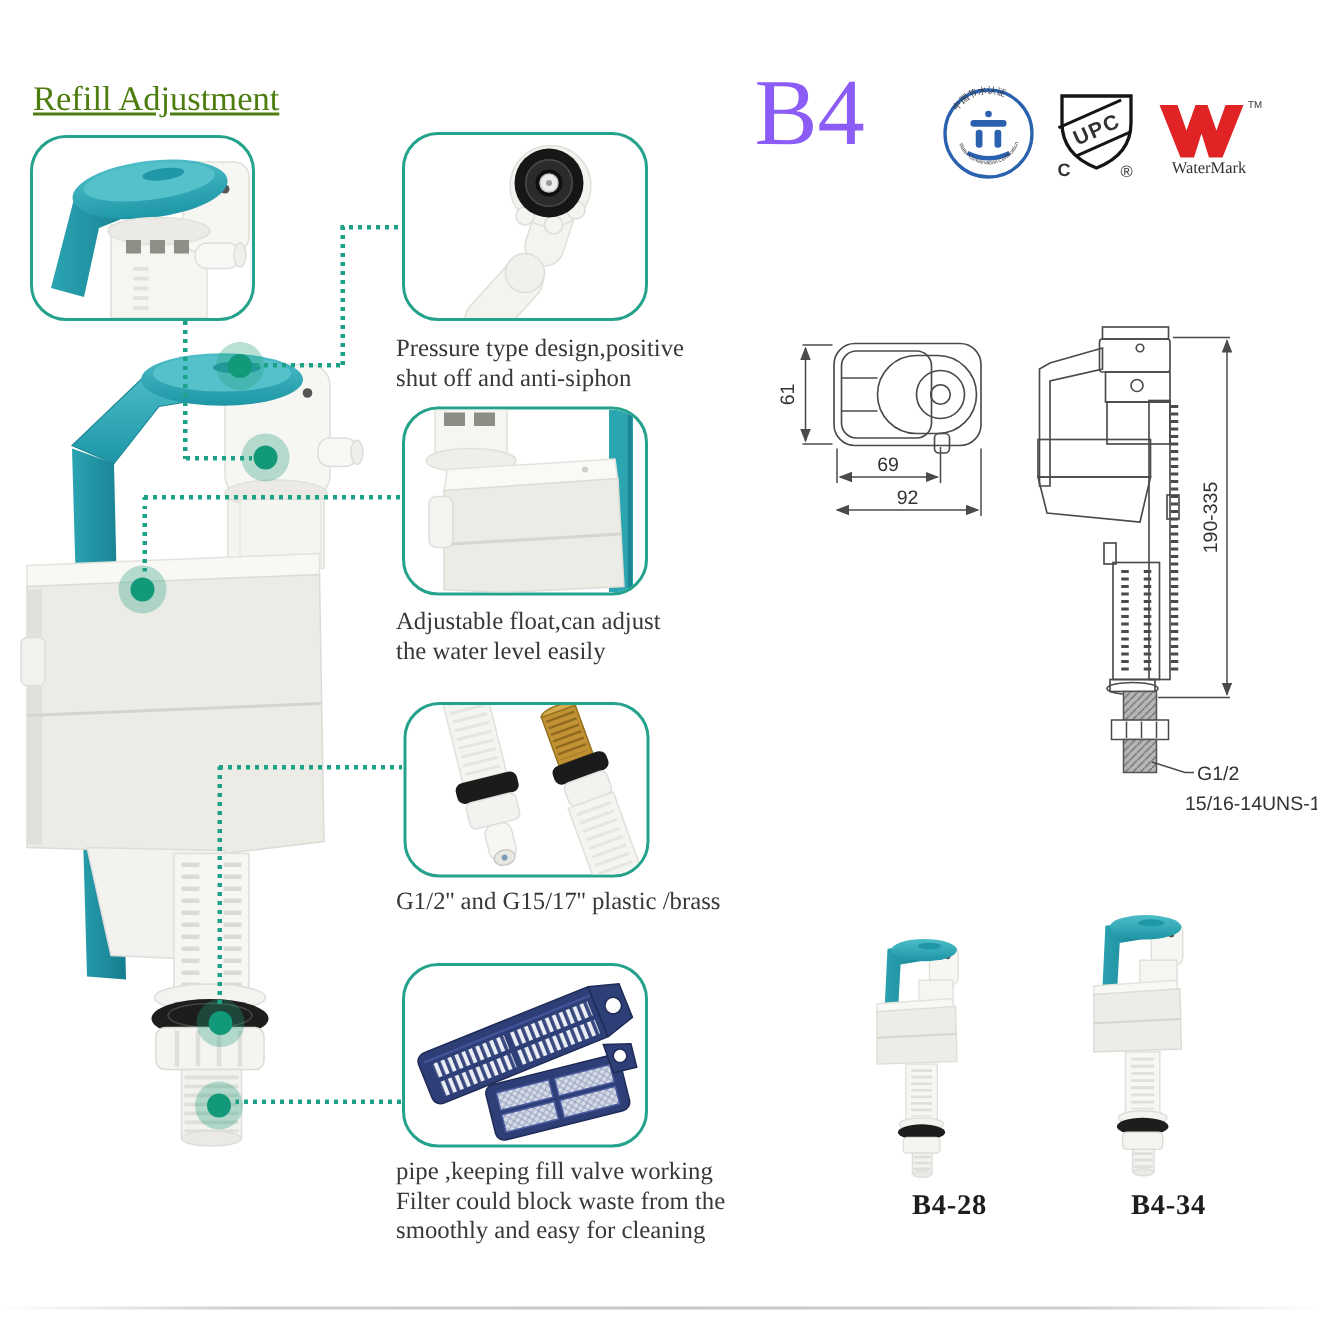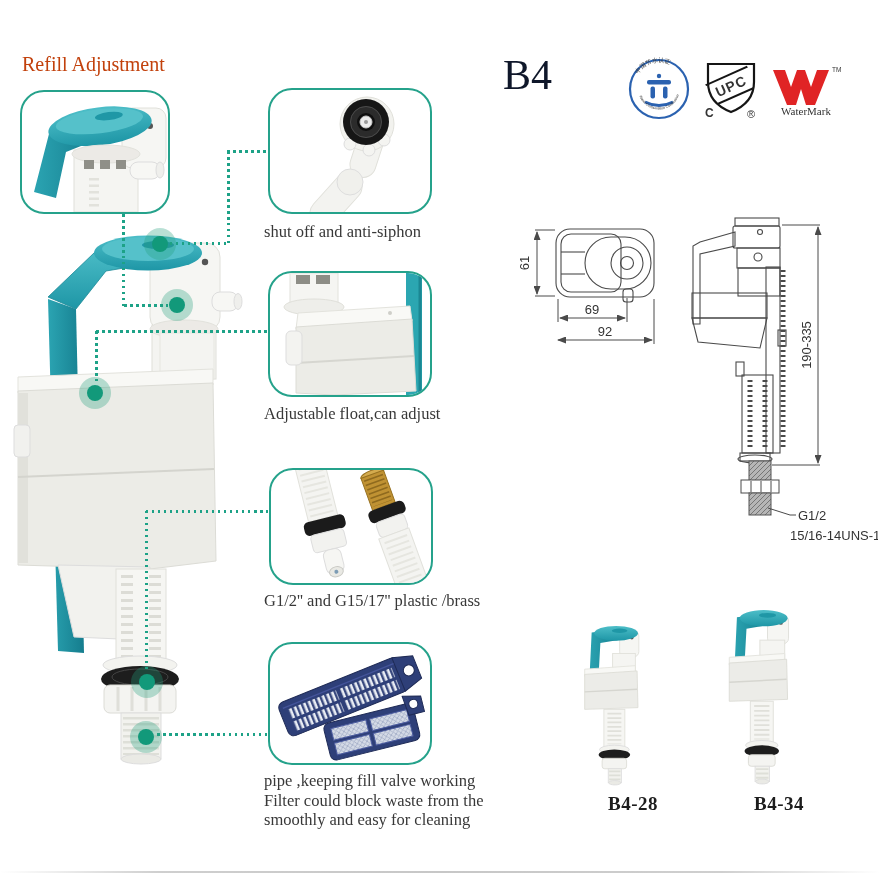--- a/index.html
+++ b/index.html
@@ -1,30 +1,30 @@
 <!DOCTYPE html>
 <html><head>
 <meta charset="utf-8">
 <style>
   html,body{margin:0;padding:0;background:#fff;}
   .page{position:relative;width:880px;height:893px;background:#fff;overflow:hidden;
         font-family:"Liberation Serif",serif;color:#3a3a3a;}
-  .refill-label{position:absolute;left:22px;top:53px;font-size:20px;color:#c2410c;}
+  .refill-label{position:absolute;left:22px;top:53px;font-size:23px;color:#4d7c0f;text-decoration:underline;}
   .callout{position:absolute;border:2px solid #25a28b;border-radius:24px;background:#fff;
            box-sizing:border-box;overflow:hidden;}
   .callout svg{display:block;width:100%;height:100%;}
   .desc{position:absolute;font-size:16.5px;line-height:19.5px;color:#383838;white-space:nowrap;}
   .dot-h{position:absolute;height:2.5px;
          background-image:repeating-linear-gradient(to right,#1da287 0,#1da287 2.5px,transparent 2.5px,transparent 6px);}
   .dot-v{position:absolute;width:2.5px;
          background-image:repeating-linear-gradient(to bottom,#1da287 0,#1da287 2.5px,transparent 2.5px,transparent 6px);}
   .gdot{position:absolute;width:32px;height:32px;border-radius:50%;background:rgba(38,160,125,.32);}
   .gdot::after{content:"";position:absolute;inset:8px;border-radius:50%;background:#12997a;}
-  .model-title{position:absolute;left:503px;top:42px;font-size:42px;line-height:66px;
-               color:#0f172a;font-family:"Liberation Serif",serif;}
+  .model-title{position:absolute;left:503px;top:42px;font-size:63px;line-height:66px;
+               color:#8b5cf6;font-family:"Liberation Serif",serif;}
   .variant-label{position:absolute;top:793px;width:96px;text-align:right;font-size:19px;
                  font-weight:bold;letter-spacing:.5px;color:#1d1d1d;}
   .divider{position:absolute;left:0;top:871px;width:880px;height:2px;
            background:linear-gradient(to right,rgba(210,210,210,0),#cfcfcf 18%,#c7c7c7 50%,#cfcfcf 82%,rgba(210,210,210,0));}
   svg text{font-family:"Liberation Sans",sans-serif;fill:#333;}
   svg .serifTxt{font-family:"Liberation Serif",serif;}
   .abs{position:absolute;}
 </style>
 </head>
 <body>
@@ -240,24 +240,26 @@
         <rect x="103" y="74" width="38" height="12" fill="url(#pMesh)" stroke="#4a5a9e"></rect>
         <rect x="63" y="89" width="36" height="12" fill="url(#pMesh)" stroke="#4a5a9e"></rect>
         <rect x="103" y="89" width="38" height="12" fill="url(#pMesh)" stroke="#4a5a9e"></rect>
         <polygon points="140,60 158,64 158,80 142,80" fill="#2e3f78" stroke="#1f2b56"></polygon>
         <circle cx="149" cy="70" r="4.5" fill="#fdfdfd" stroke="#1f2b56"></circle>
       </g>
     </svg>
   </div>
 
   <div class="desc" style="left:264px;top:222px">
+    <div>Pressure type design,positive</div>
     <div>shut off and anti-siphon</div>
   </div>
   <div class="desc" style="left:264px;top:404px">
     <div>Adjustable float,can adjust</div>
+    <div>the water level easily</div>
   </div>
   <div class="desc" style="left:264px;top:591px">
     <div>G1/2'' and G15/17'' plastic /brass</div>
   </div>
   <div class="desc" style="left:264px;top:771px">
     <div>pipe ,keeping fill valve working</div>
     <div>Filter could block waste from the</div>
     <div>smoothly and easy for cleaning</div>
   </div>
 

